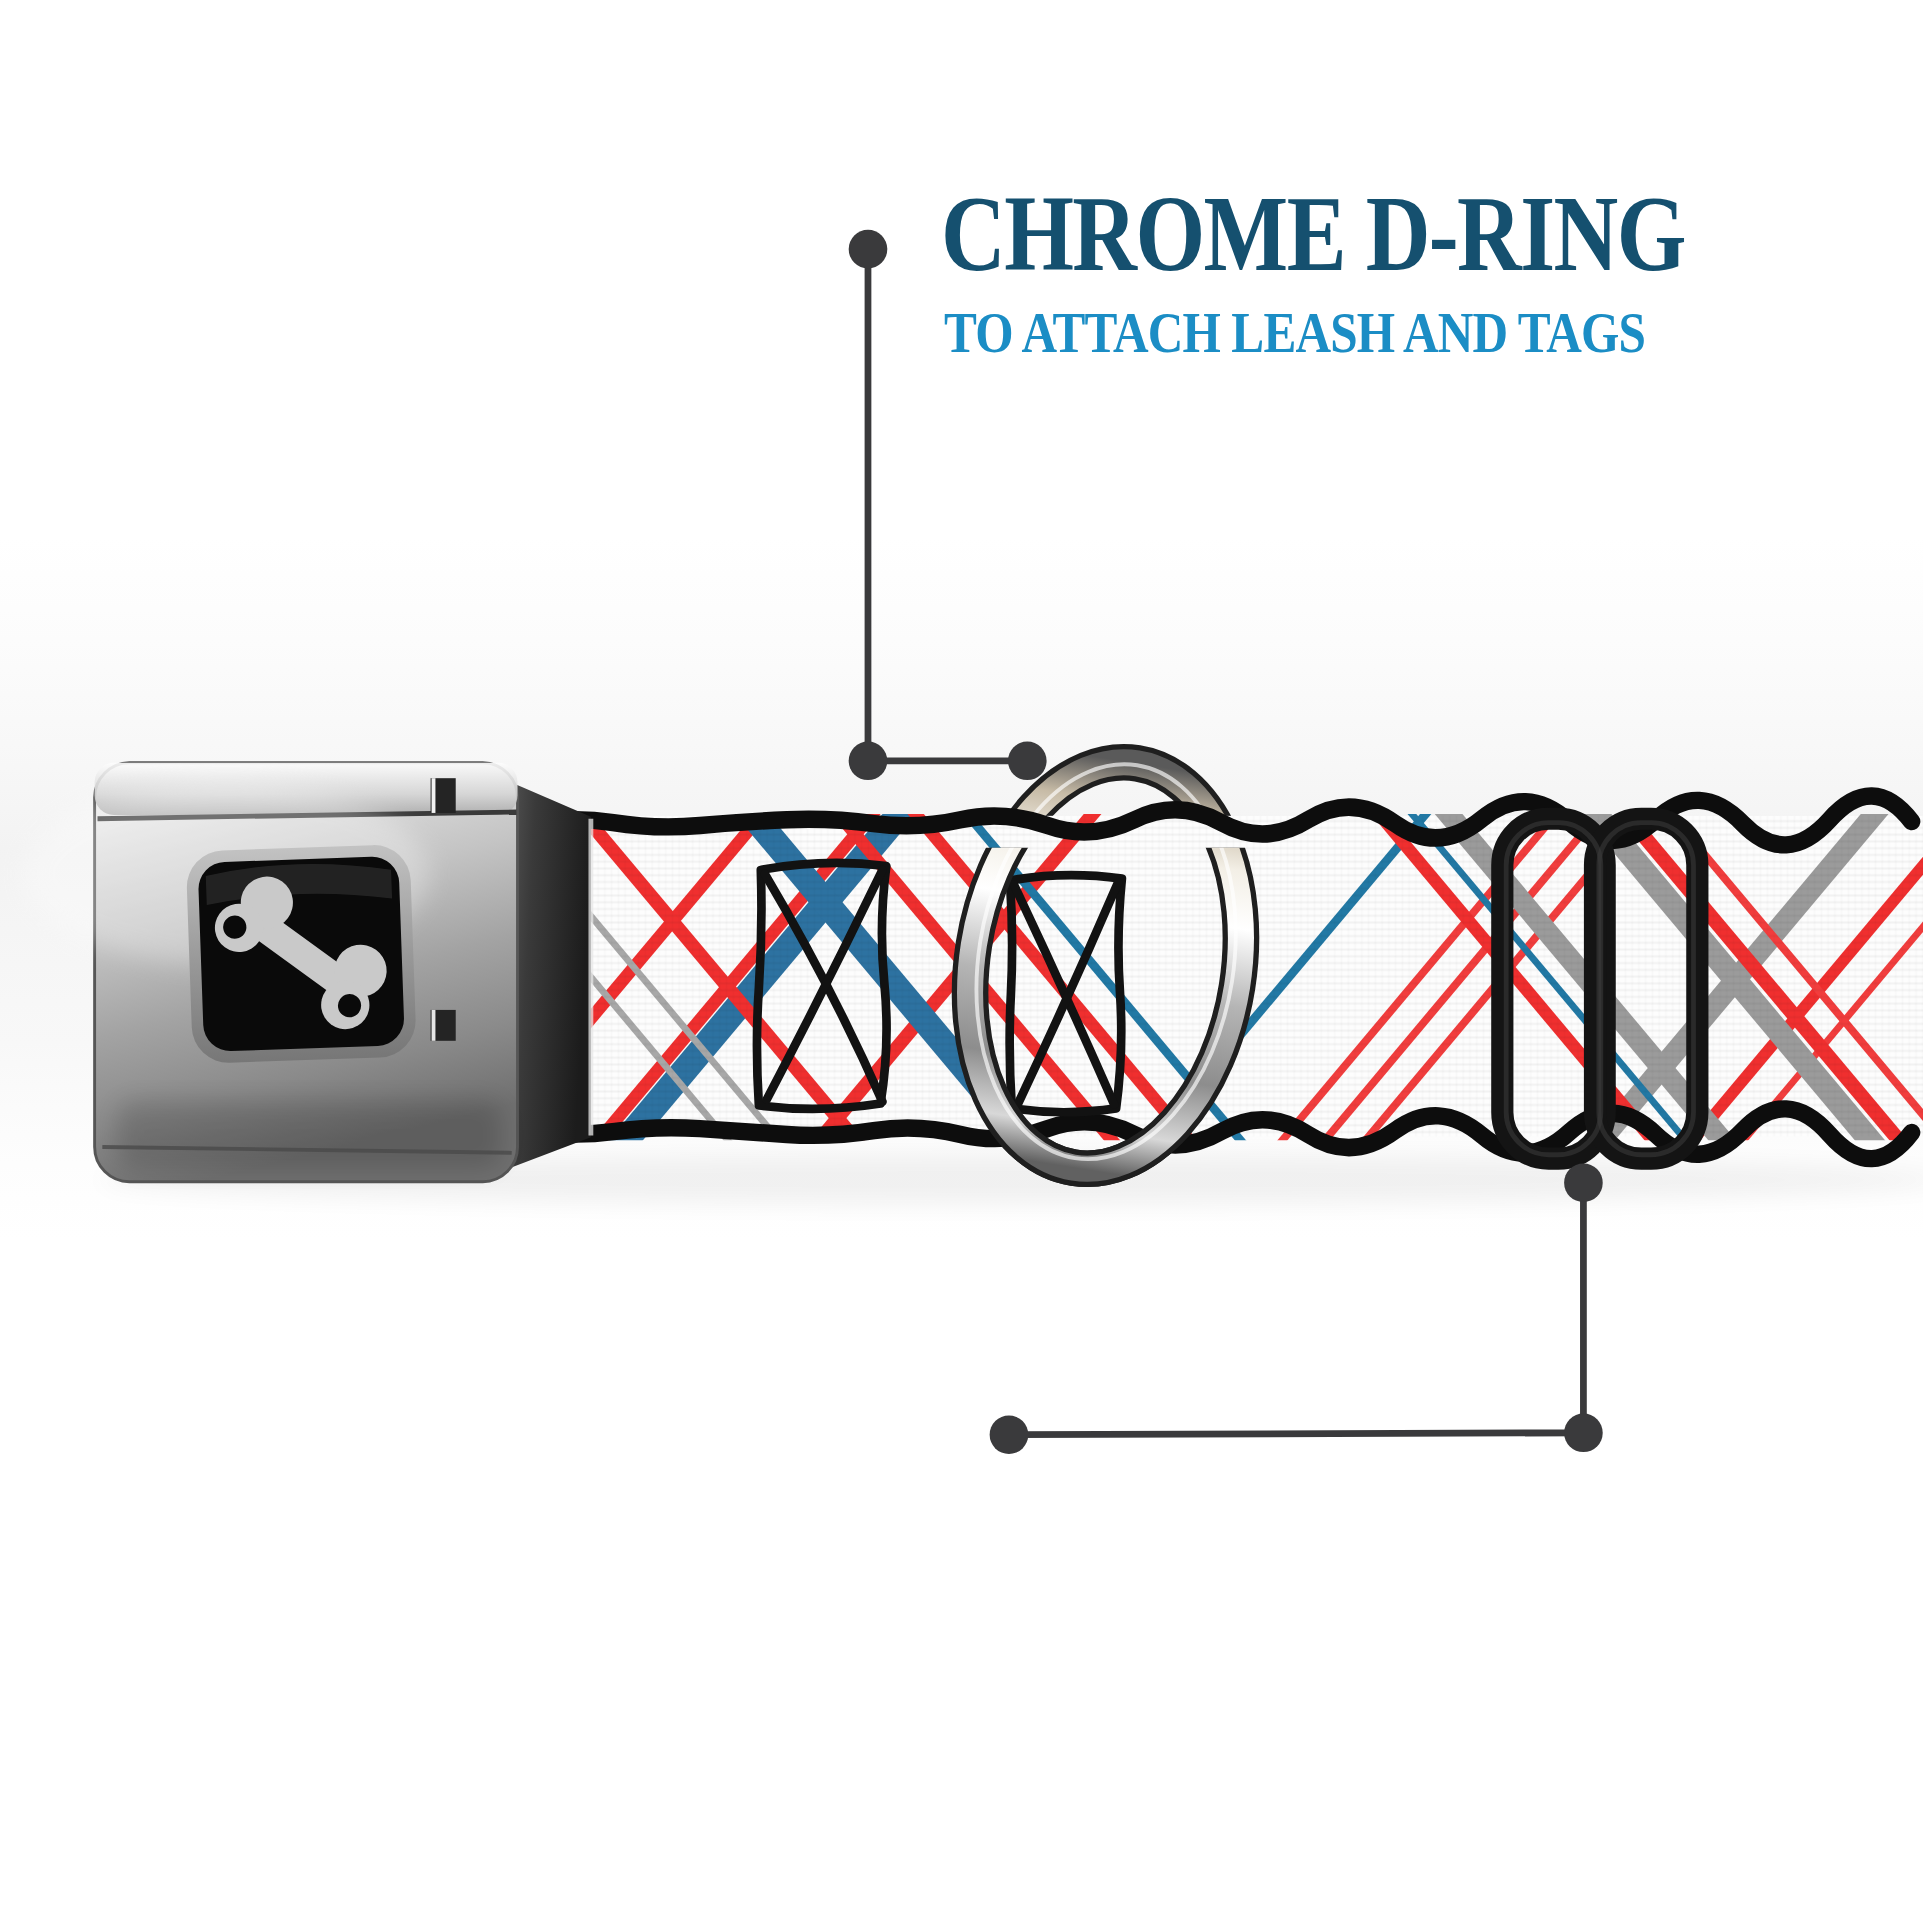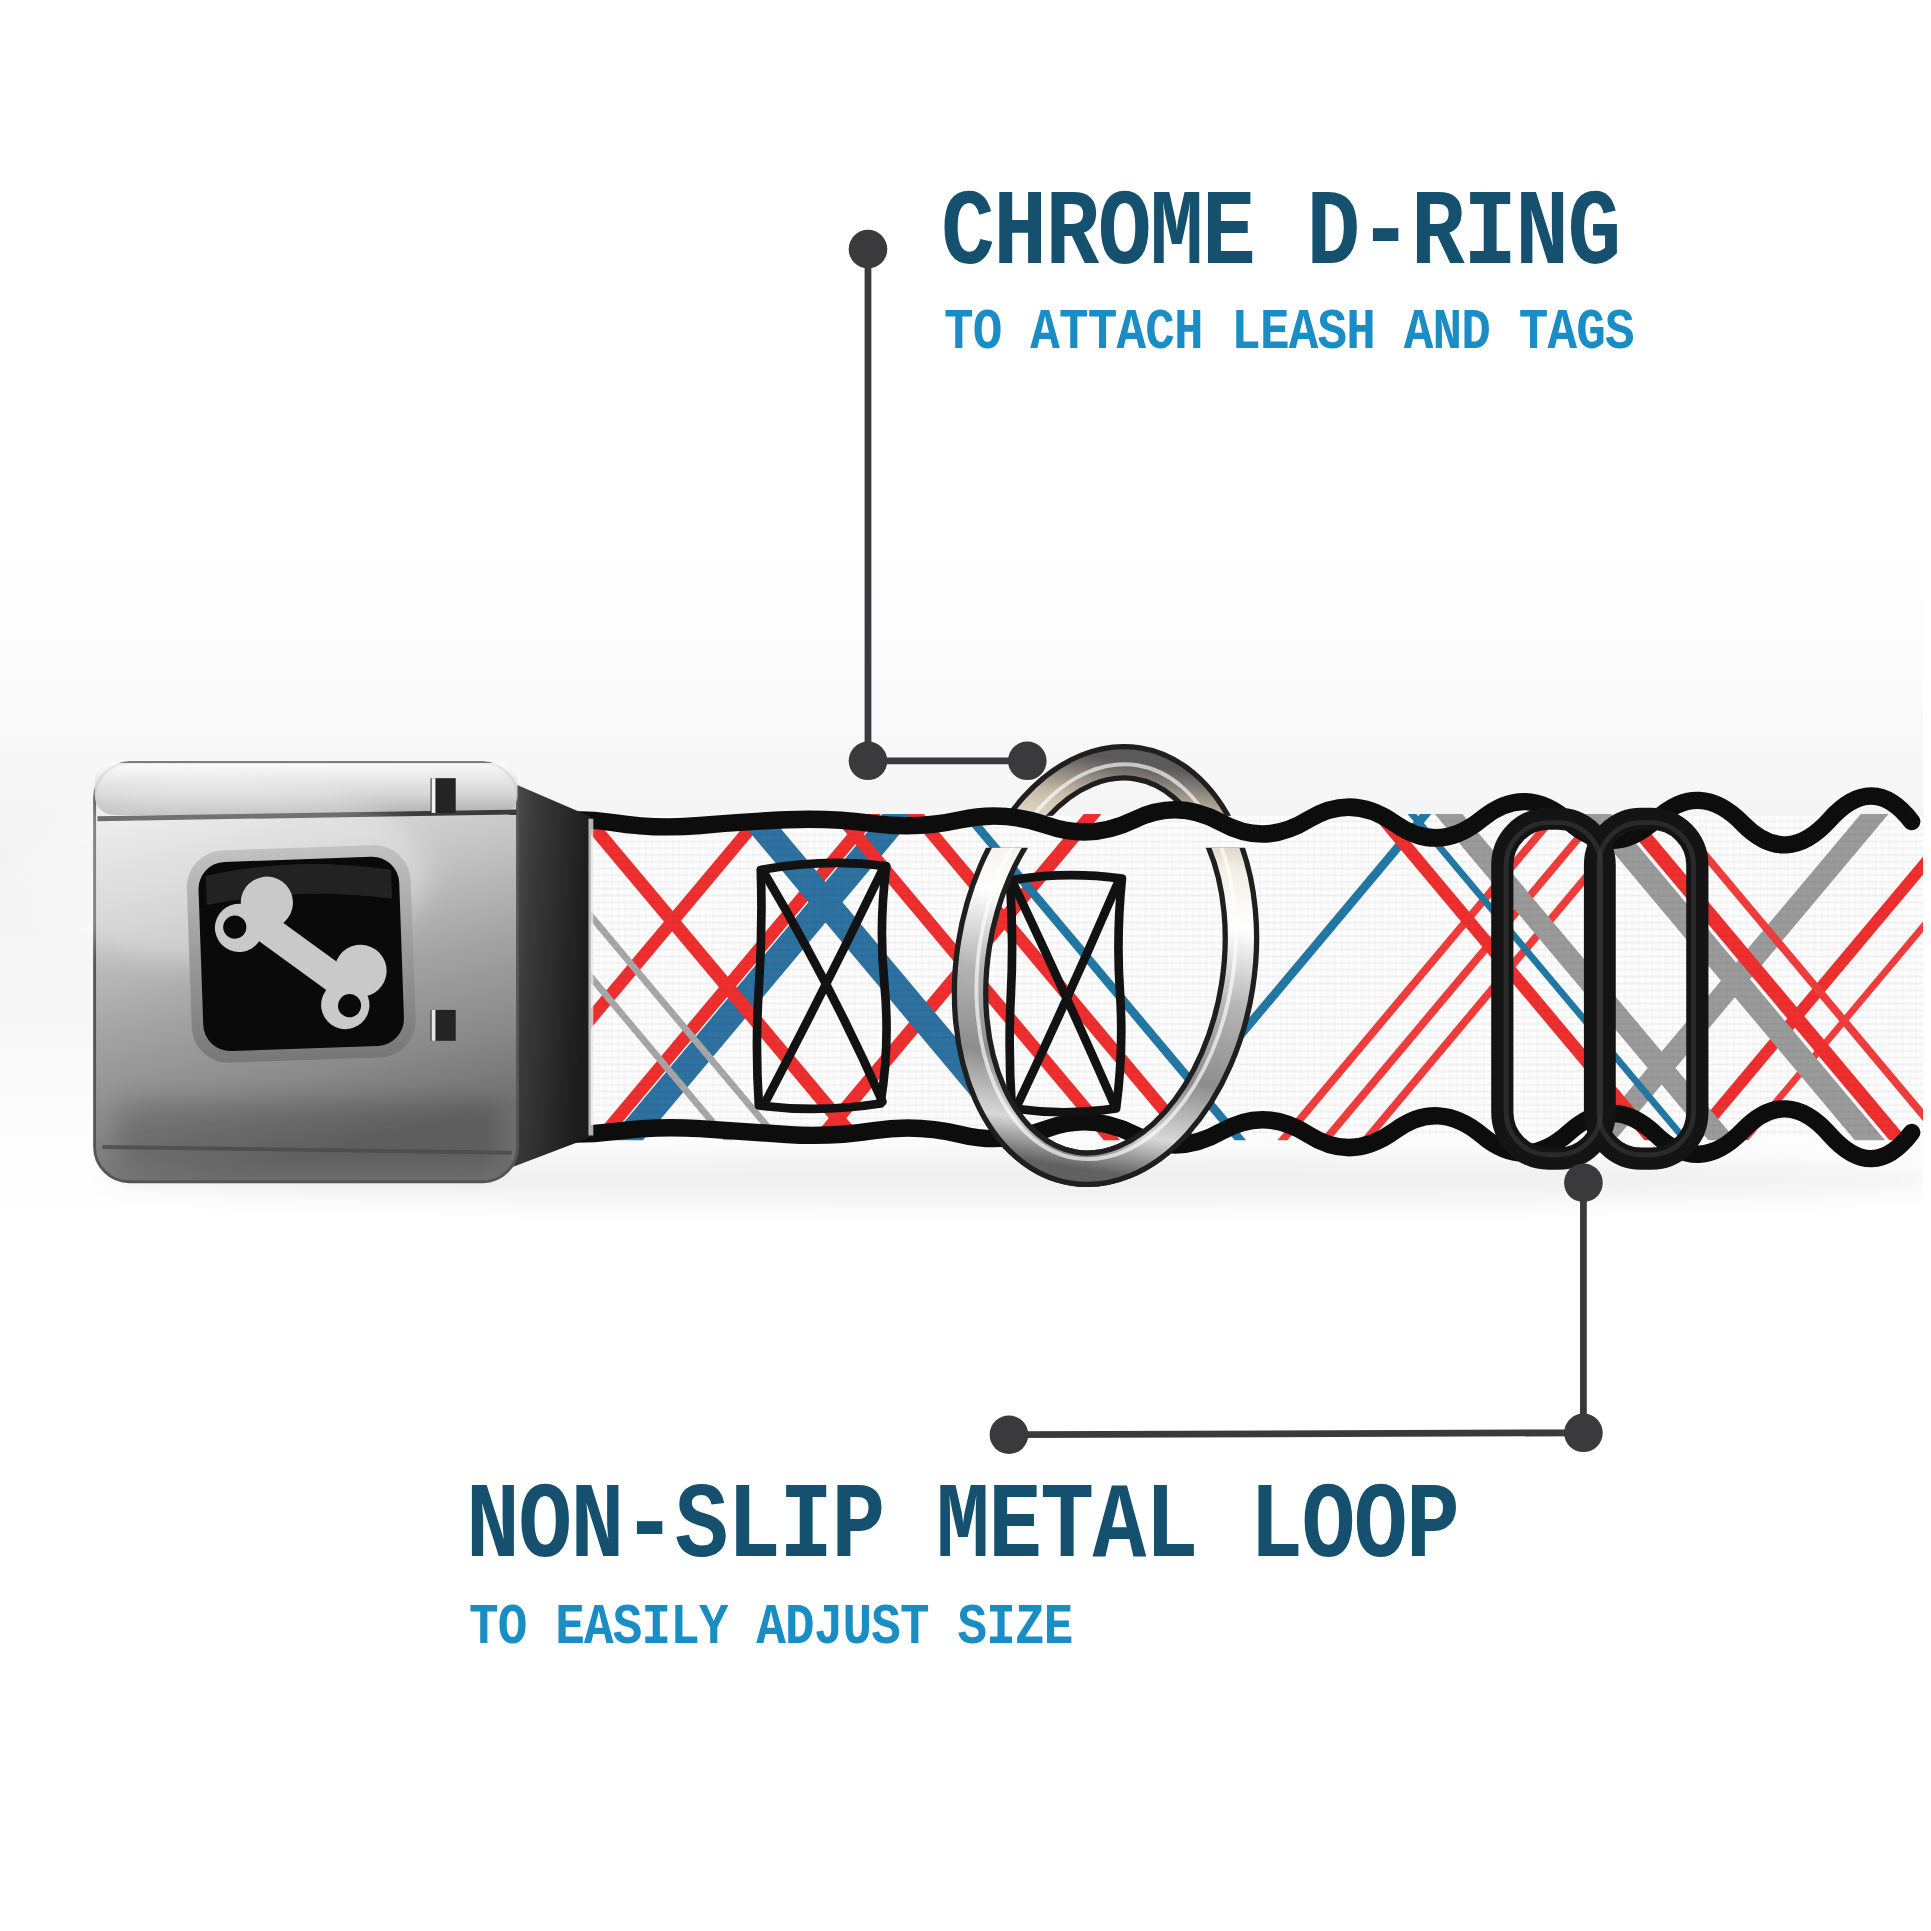--- a/index.html
+++ b/index.html
@@ -1,18 +1,18 @@
 <!DOCTYPE html>
 <html><head>
 <meta charset="utf-8">
 <style>
   html,body{margin:0;padding:0;background:#ffffff;}
   .canvas{
     position:relative;width:1923px;height:1931px;overflow:hidden;background:#ffffff;
-    font-family:Liberation Mono, monospace;
+    font-family:Liberation Serif, serif;
   }
   .scene{position:absolute;left:0;top:0;}
   .callout{position:absolute;white-space:nowrap;}
   .callout .title{
     font-weight:bold;font-size:108px;line-height:1;letter-spacing:-1.9px;
     color:#15506f;transform:scaleX(0.83);transform-origin:left top;margin:0;
   }
   .callout .subtitle{
     font-weight:bold;font-size:58px;line-height:1;letter-spacing:-1px;
     color:#1b8dc5;transform:scaleX(0.85);transform-origin:left top;margin:0;
@@ -207,19 +207,15 @@
       <circle cx="1640" cy="1484" r="20" stroke="none"></circle>
       <circle cx="1045" cy="1486" r="20" stroke="none"></circle>
     </g>
   </svg>
 
   <div class="callout" id="callout-top">
     <div class="title">CHROME D-RING</div>
     <div class="subtitle">TO ATTACH LEASH AND TAGS</div>
   </div>
 
-  <div class="callout" id="callout-bottom">
-    <div class="title">NON-SLIP METAL LOOP</div>
-    <div class="subtitle">TO EASILY ADJUST SIZE</div>
-  </div>
 
 </div>
 
 
 </body></html>

